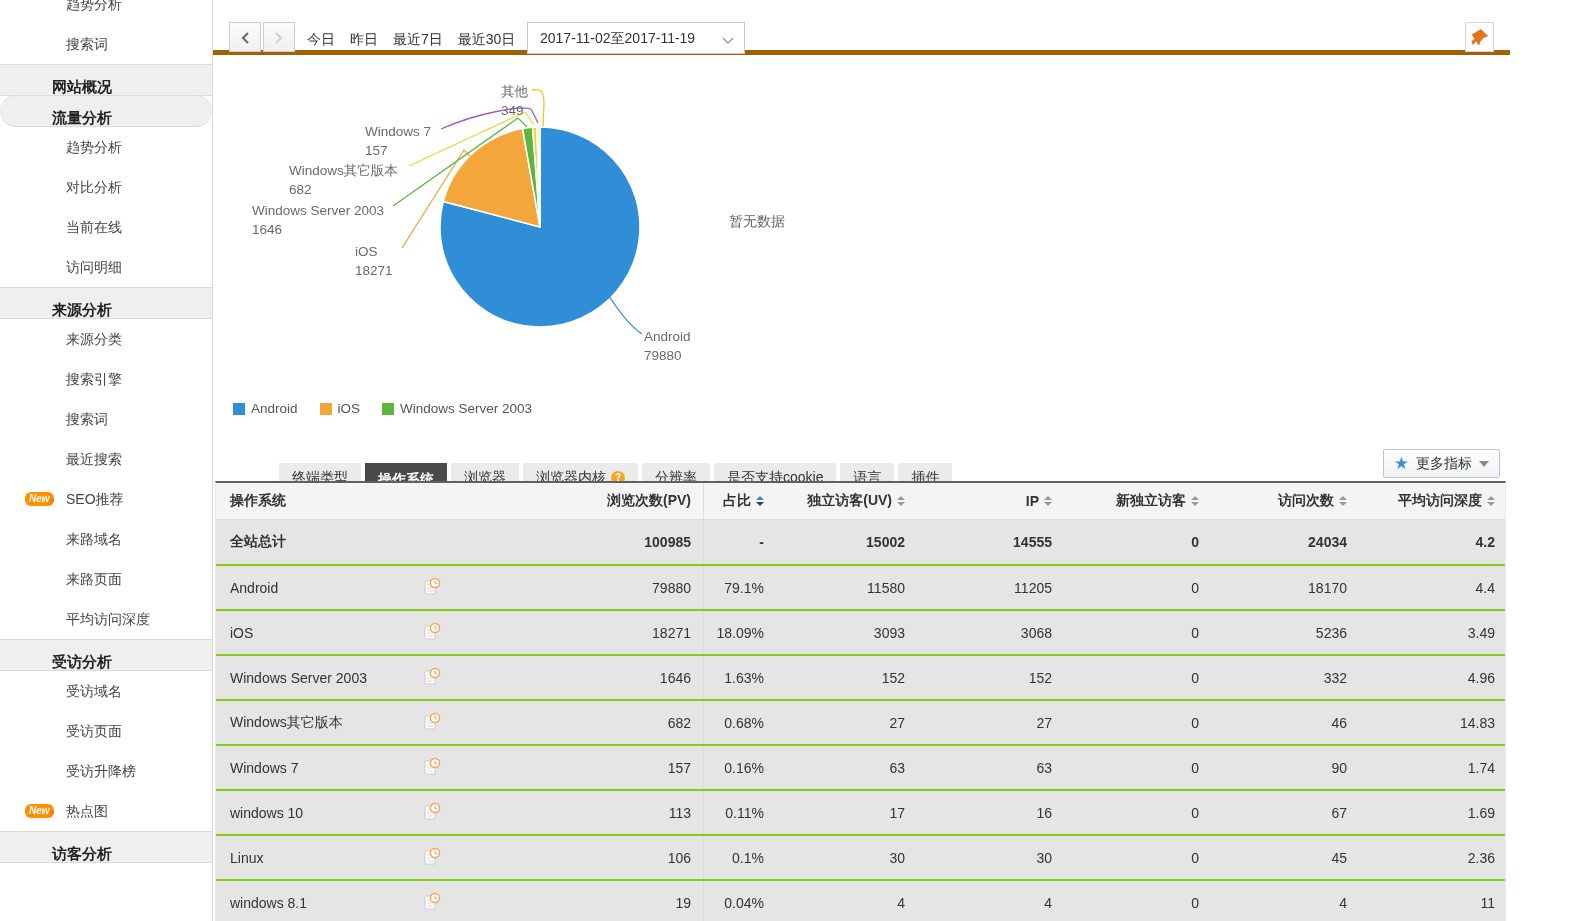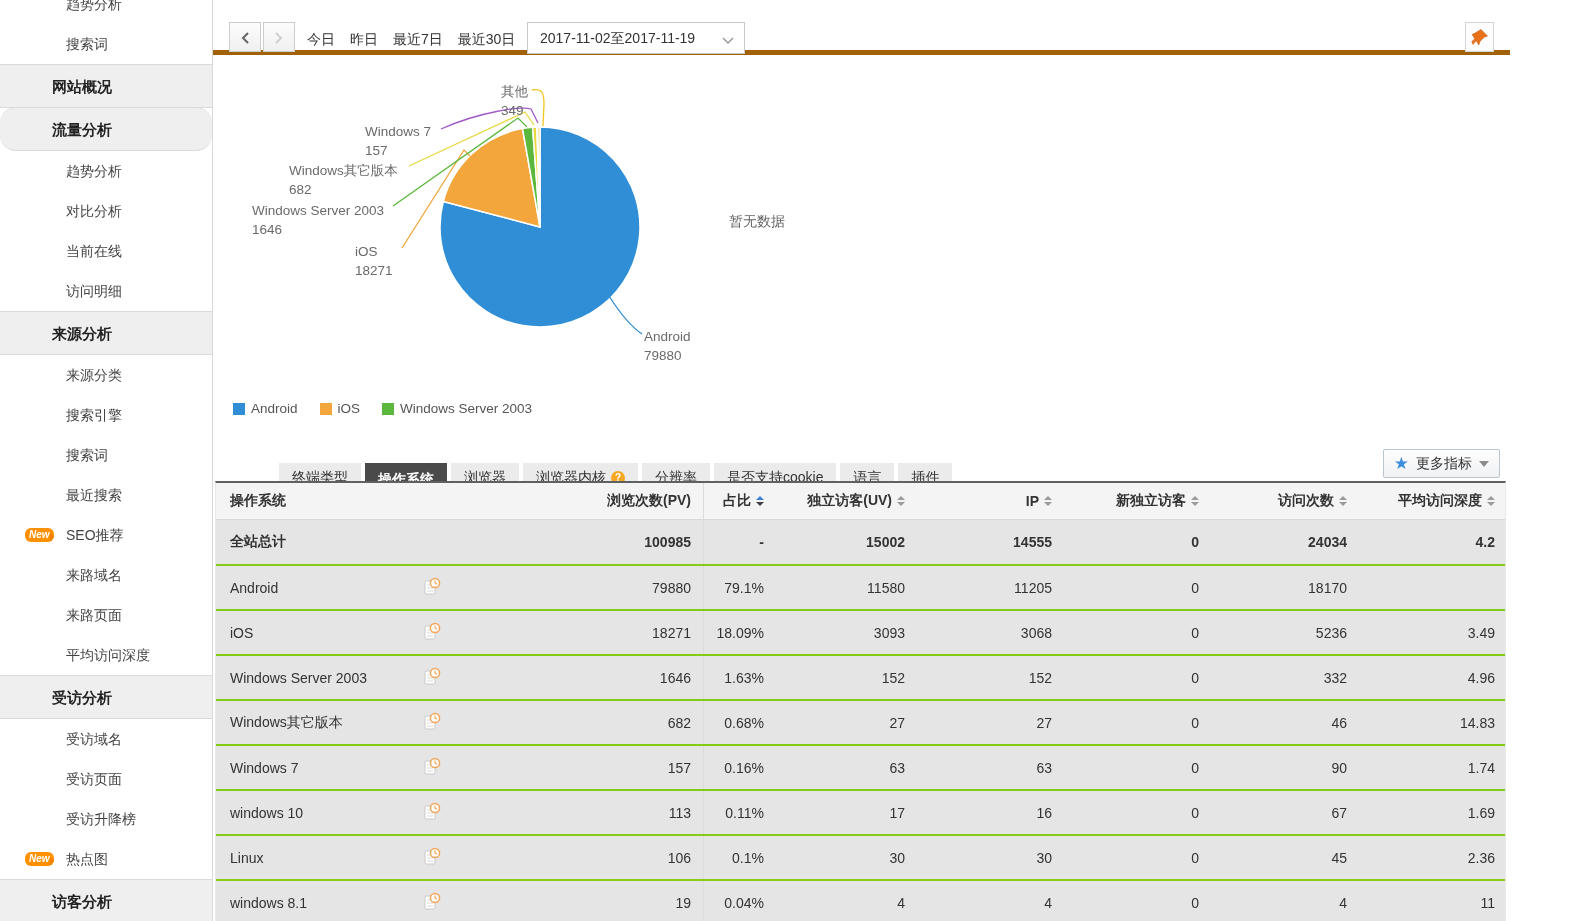--- a/index.html
+++ b/index.html
@@ -5,21 +5,21 @@
   * { margin:0; padding:0; box-sizing:border-box; }
   html,body { width:1575px; height:921px; overflow:hidden; background:#fff;
     font-family:"Liberation Sans","DejaVu Sans",sans-serif; }
 
   
   .sidebar { position:absolute; left:0; top:0; width:213px; height:921px;
     background:#fff; border-right:1px solid #D9D9D9; overflow:hidden; }
   .side-list { margin-top:-16px; }
   .side-item { position:relative; height:40px; line-height:40px; padding-left:66px;
     font-size:14px; color:#444; background:#fff; cursor:pointer; white-space:nowrap; }
-  .side-section { height:44px; line-height:44px; padding-left:52px; font-size:15px;
+  .side-section { height:32px; line-height:44px; padding-left:52px; font-size:15px;
     font-weight:bold; color:#222; background:#EFEFEF; border-top:1px solid #DADADA;
     border-bottom:1px solid #DADADA; cursor:pointer; white-space:nowrap; }
   .side-section + .side-section { margin-top:-1px;border-radius:16px; }
   .new-badge { position:absolute; left:25px; top:50%; transform:translateY(-50%);
     background:#FF9000; color:#fff; font-size:10px; font-style:italic; font-weight:bold;
     padding:1px 4px 2px 4px; border-radius:6px; line-height:11px; }
   .new-badge::after { content:''; position:absolute; right:-4px; bottom:1px;
     border:4px solid transparent; border-left-color:#F08000; }
 
   
@@ -342,20 +342,23 @@
             </div>
             <div class="cell">
               <span>11205</span>
             </div>
             <div class="cell">
               <span>0</span>
             </div>
             <div class="cell">
               <span>18170</span>
             </div>
+            <div class="cell">
+              <span>4.4</span>
+            </div>
           </div>
           <div class="grid-row trow">
             <div class="cell first">
               <span>iOS</span>
               <span class="trend-icon"><svg width="17" height="19" viewBox="0 0 17 19">
                   <rect x="1" y="4" width="10" height="13" rx="1" fill="#fff" stroke="#C9C9C9"></rect>
                   <line x1="3" y1="8" x2="9" y2="8" stroke="#D8D8D8"></line>
                   <line x1="3" y1="11" x2="9" y2="11" stroke="#D8D8D8"></line>
                   <line x1="3" y1="14" x2="9" y2="14" stroke="#D8D8D8"></line>
                   <circle cx="11" cy="6" r="4.6" fill="#fff" stroke="#F5A55A" stroke-width="1.5"></circle>

